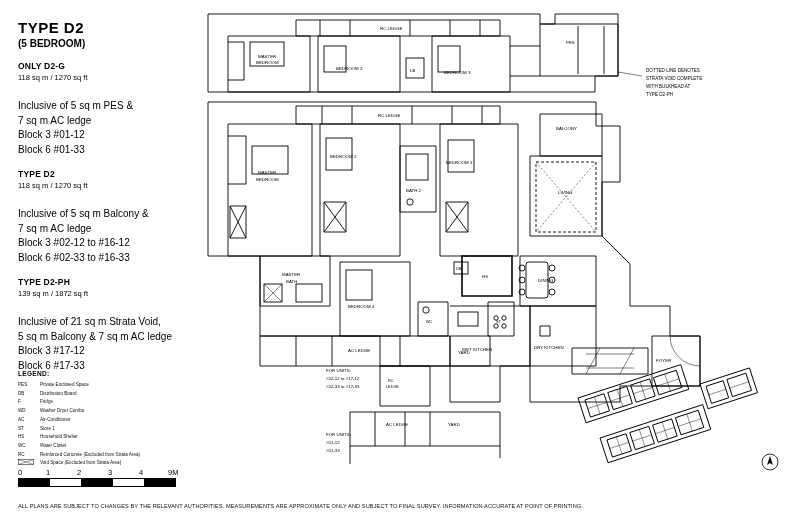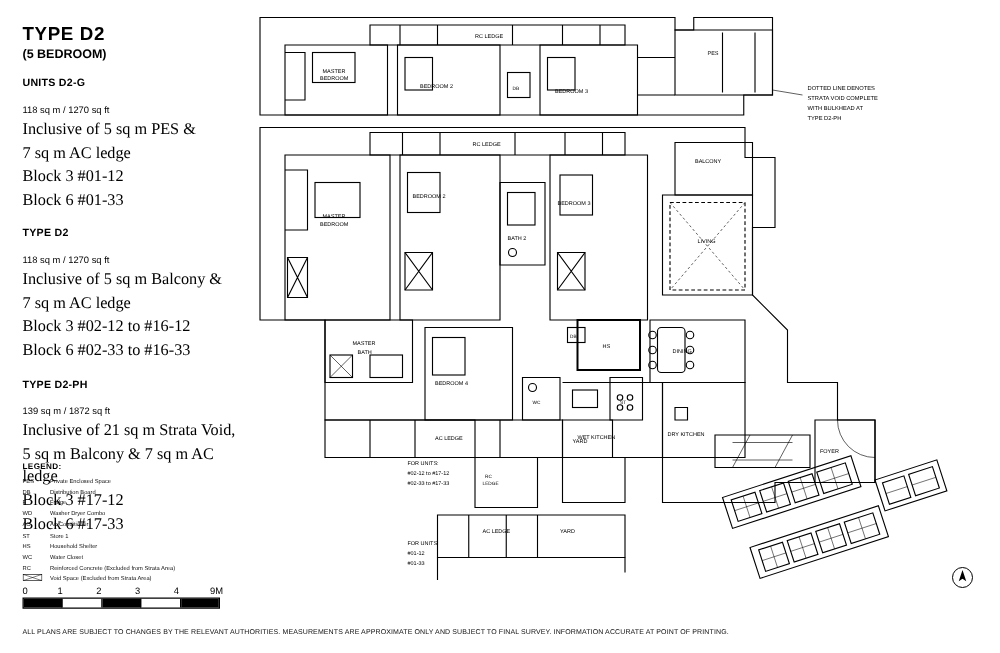--- a/index.html
+++ b/index.html
@@ -11,22 +11,22 @@
     position:relative;
     overflow:hidden;
   }
   .abs{position:absolute;}
   
   #title-block{left:18px;top:19px;width:180px;}
   #main-title{font-size:15px;font-weight:bold;letter-spacing:.5px;}
   #main-subtitle{font-size:10px;font-weight:bold;margin-top:2px;}
   .variant{margin-top:12px;}
   .variant .v-name{font-size:8.5px;font-weight:bold;letter-spacing:.2px;}
-  .variant .v-area{font-size:7.5px;margin-top:12px;}
-  .variant .v-desc{font-size:13px;margin-top:2px;line-height:1.45;font-family:Liberation Serif, serif;}
+  .variant .v-area{font-size:7.5px;margin-top:2px;}
+  .variant .v-desc{font-size:10px;margin-top:17px;line-height:1.45;}
   
   #legend{left:18px;top:370px;width:190px;}
   #legend-title{font-size:6.5px;font-weight:bold;letter-spacing:.3px;margin-bottom:4px;}
   .legend-row{display:flex;font-size:4.6px;line-height:1.9;color:#111;}
   .legend-code{width:22px;flex:none;}
   .legend-desc{flex:1;}
   
   #scale{left:18px;top:468px;width:180px;}
   #scale-ticks{position:relative;height:9px;}
   .tick-lbl{position:absolute;top:0;font-size:7.5px;}
@@ -45,21 +45,21 @@
   .compass-ring{fill:none;stroke:#000;stroke-width:.8;}
 </style>
 </head>
 <body>
 
 <div class="abs" id="title-block">
   <div id="main-title">TYPE  D2</div>
   <div id="main-subtitle">(5 BEDROOM)</div>
 
   <div class="variant">
-    <div class="v-name">UNITS D2-G</div>
+    <div class="v-name">ONLY D2-G</div>
     <div class="v-area">118 sq m / 1270 sq ft</div>
     <div class="v-desc" style="white-space:pre-line">Inclusive of 5 sq m PES &amp;
 7 sq m AC ledge
 Block 3 #01-12
 Block 6 #01-33</div>
   </div>
 
   <div class="variant">
     <div class="v-name">TYPE D2</div>
     <div class="v-area">118 sq m / 1270 sq ft</div>

